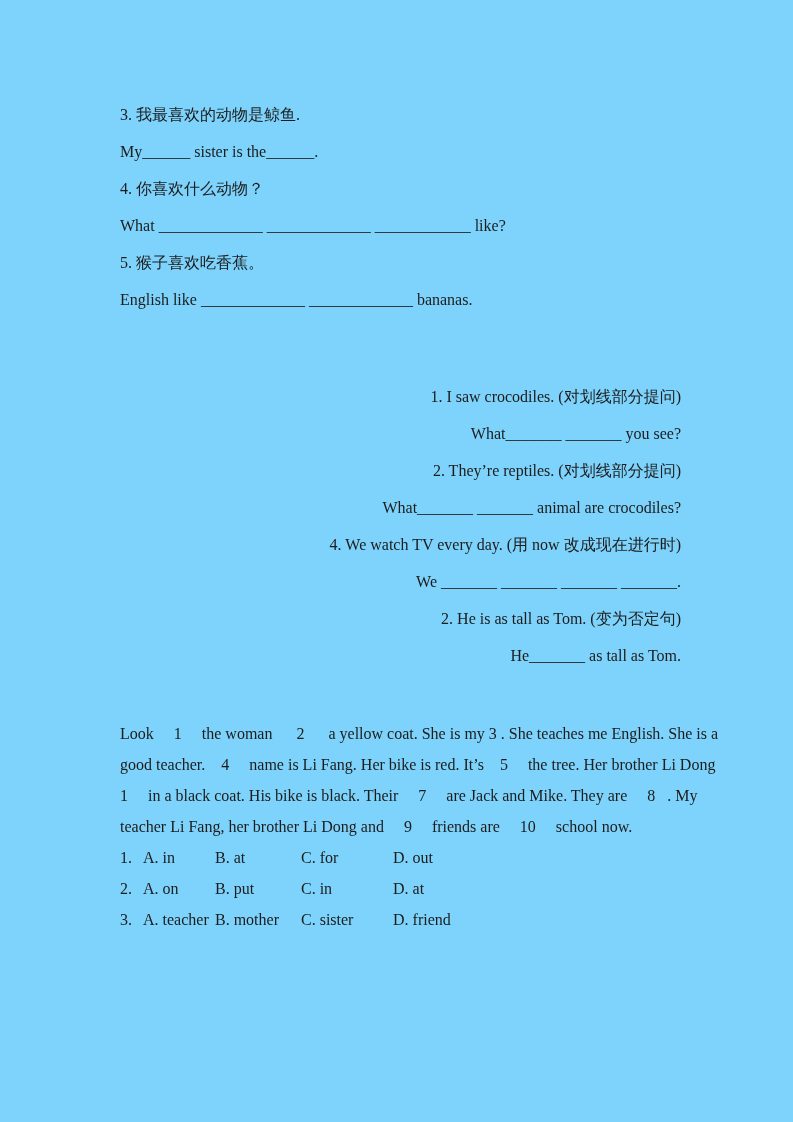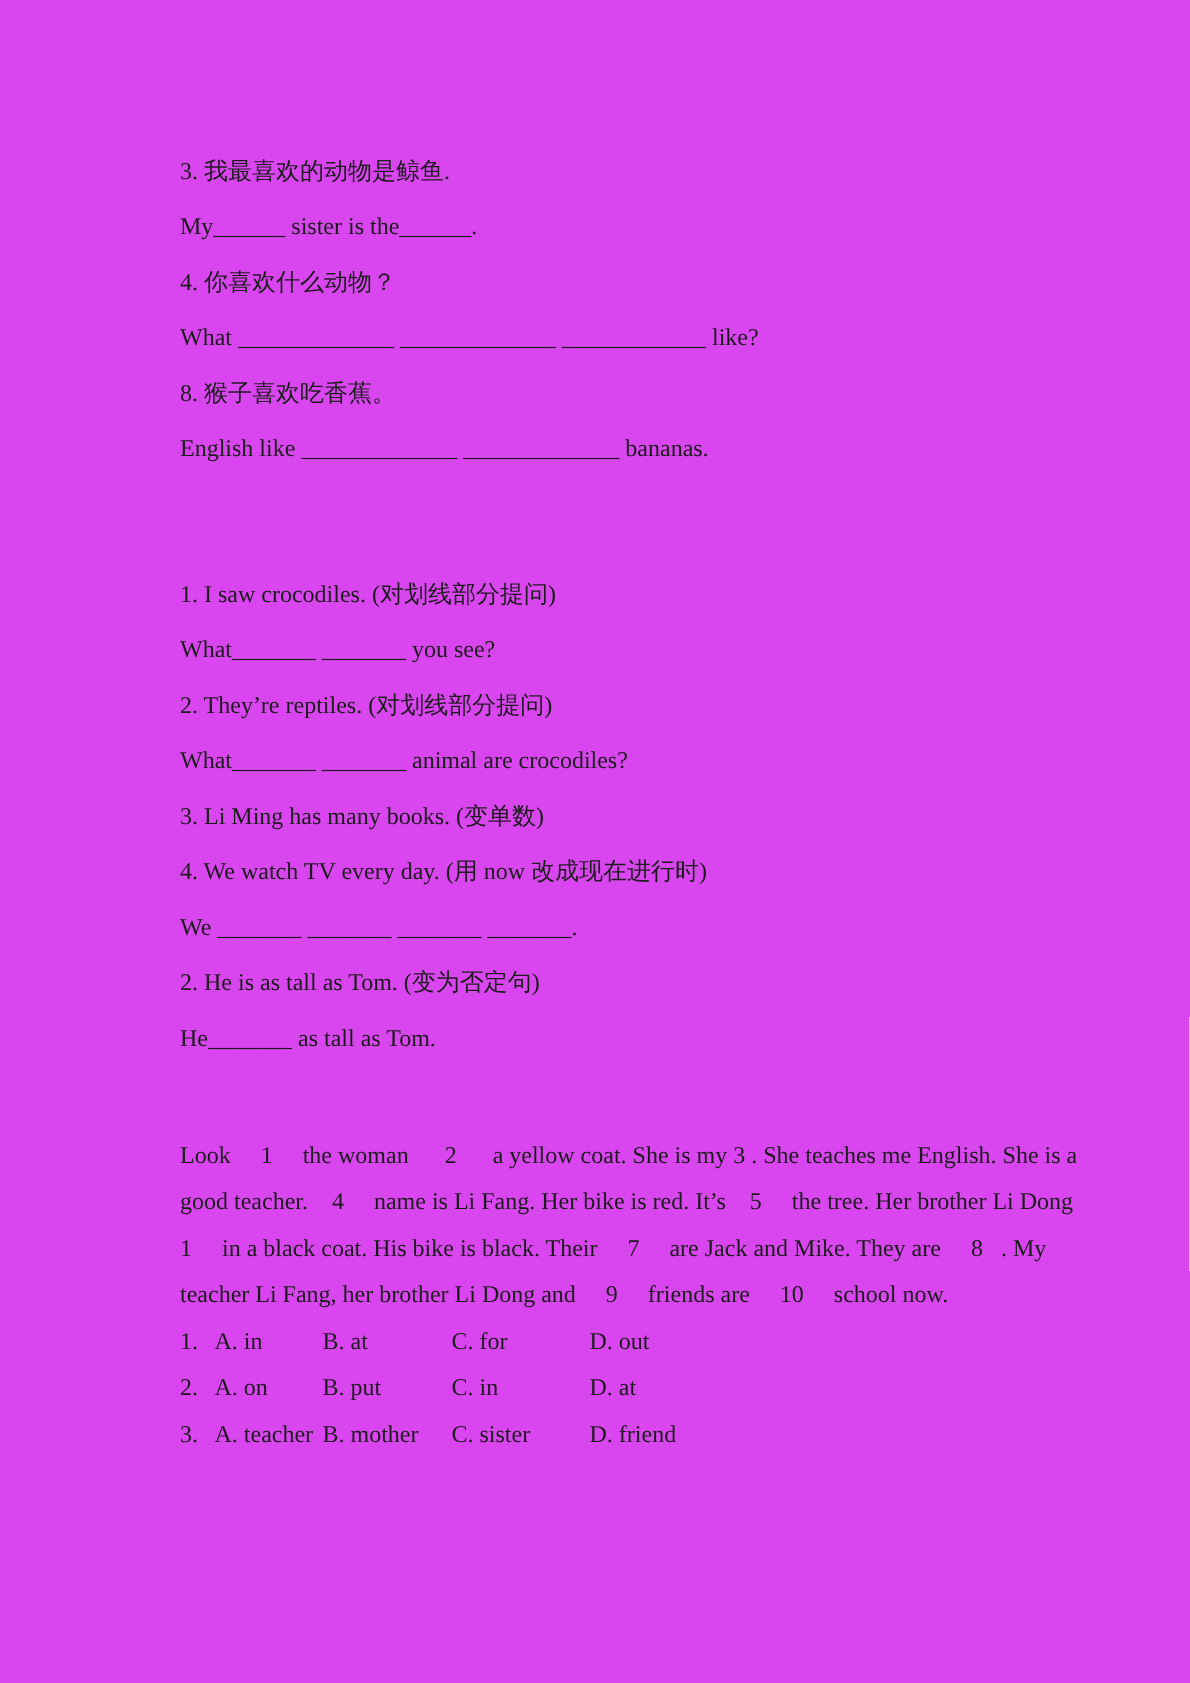--- a/index.html
+++ b/index.html
@@ -1,32 +1,32 @@
 <!DOCTYPE html>
 <html><head>
 <meta charset="utf-8">
 <style>
   html, body { margin: 0; padding: 0; background: #ffffff; }
   .page {
     position: relative;
     width: 793px;
     height: 1122px;
-    background: #d946ef;
+    background: #7dd3fc;
     font-family: "Liberation Serif", "DejaVu Serif", serif;
     font-size: 16px;
     color: #1c1c1c;
     overflow: hidden;
   }
   .content { padding: 96px 112px 0 120px; }
   .sec { display: block; }
   .line {
     line-height: 37px;
     white-space: pre;
   }
-  .sec-transform { margin-top: 60px; }
+  .sec-transform { margin-top: 60px; text-align: right; }
   .sec-cloze { margin-top: 44px; }
   .cloze-line {
     line-height: 31px;
     white-space: pre;
   }
   .choice-row {
     display: grid;
     grid-template-columns: 23px 72px 86px 92px auto;
     line-height: 31px;
   }
@@ -36,30 +36,29 @@
 <body>
 
 <div class="page">
   <div class="content">
 
     <section class="sec sec-translation">
       <div class="line">3. 我最喜欢的动物是鲸鱼.</div>
       <div class="line">My______ sister is the______.</div>
       <div class="line">4. 你喜欢什么动物？</div>
       <div class="line">What _____________ _____________ ____________ like?</div>
-      <div class="line">8. 猴子喜欢吃香蕉。</div>
+      <div class="line">5. 猴子喜欢吃香蕉。</div>
       <div class="line">English like _____________ _____________ bananas.</div>
     </section>
 
     <section class="sec sec-transform">
       <div class="line">1. I saw crocodiles. (对划线部分提问)</div>
       <div class="line">What_______ _______ you see?</div>
       <div class="line">2. They’re reptiles. (对划线部分提问)</div>
       <div class="line">What_______ _______ animal are crocodiles?</div>
-      <div class="line">3. Li Ming has many books. (变单数)</div>
       <div class="line">4. We watch TV every day. (用 now 改成现在进行时)</div>
       <div class="line">We _______ _______ _______ _______.</div>
       <div class="line">2. He is as tall as Tom. (变为否定句)</div>
       <div class="line">He_______ as tall as Tom.</div>
     </section>
 
     <section class="sec sec-cloze">
       <div class="cloze-line">Look     1     the woman      2      a yellow coat. She is my 3 . She teaches me English. She is a</div>
       <div class="cloze-line">good teacher.    4     name is Li Fang. Her bike is red. It’s    5     the tree. Her brother Li Dong</div>
       <div class="cloze-line">1     in a black coat. His bike is black. Their     7     are Jack and Mike. They are     8   . My</div>

